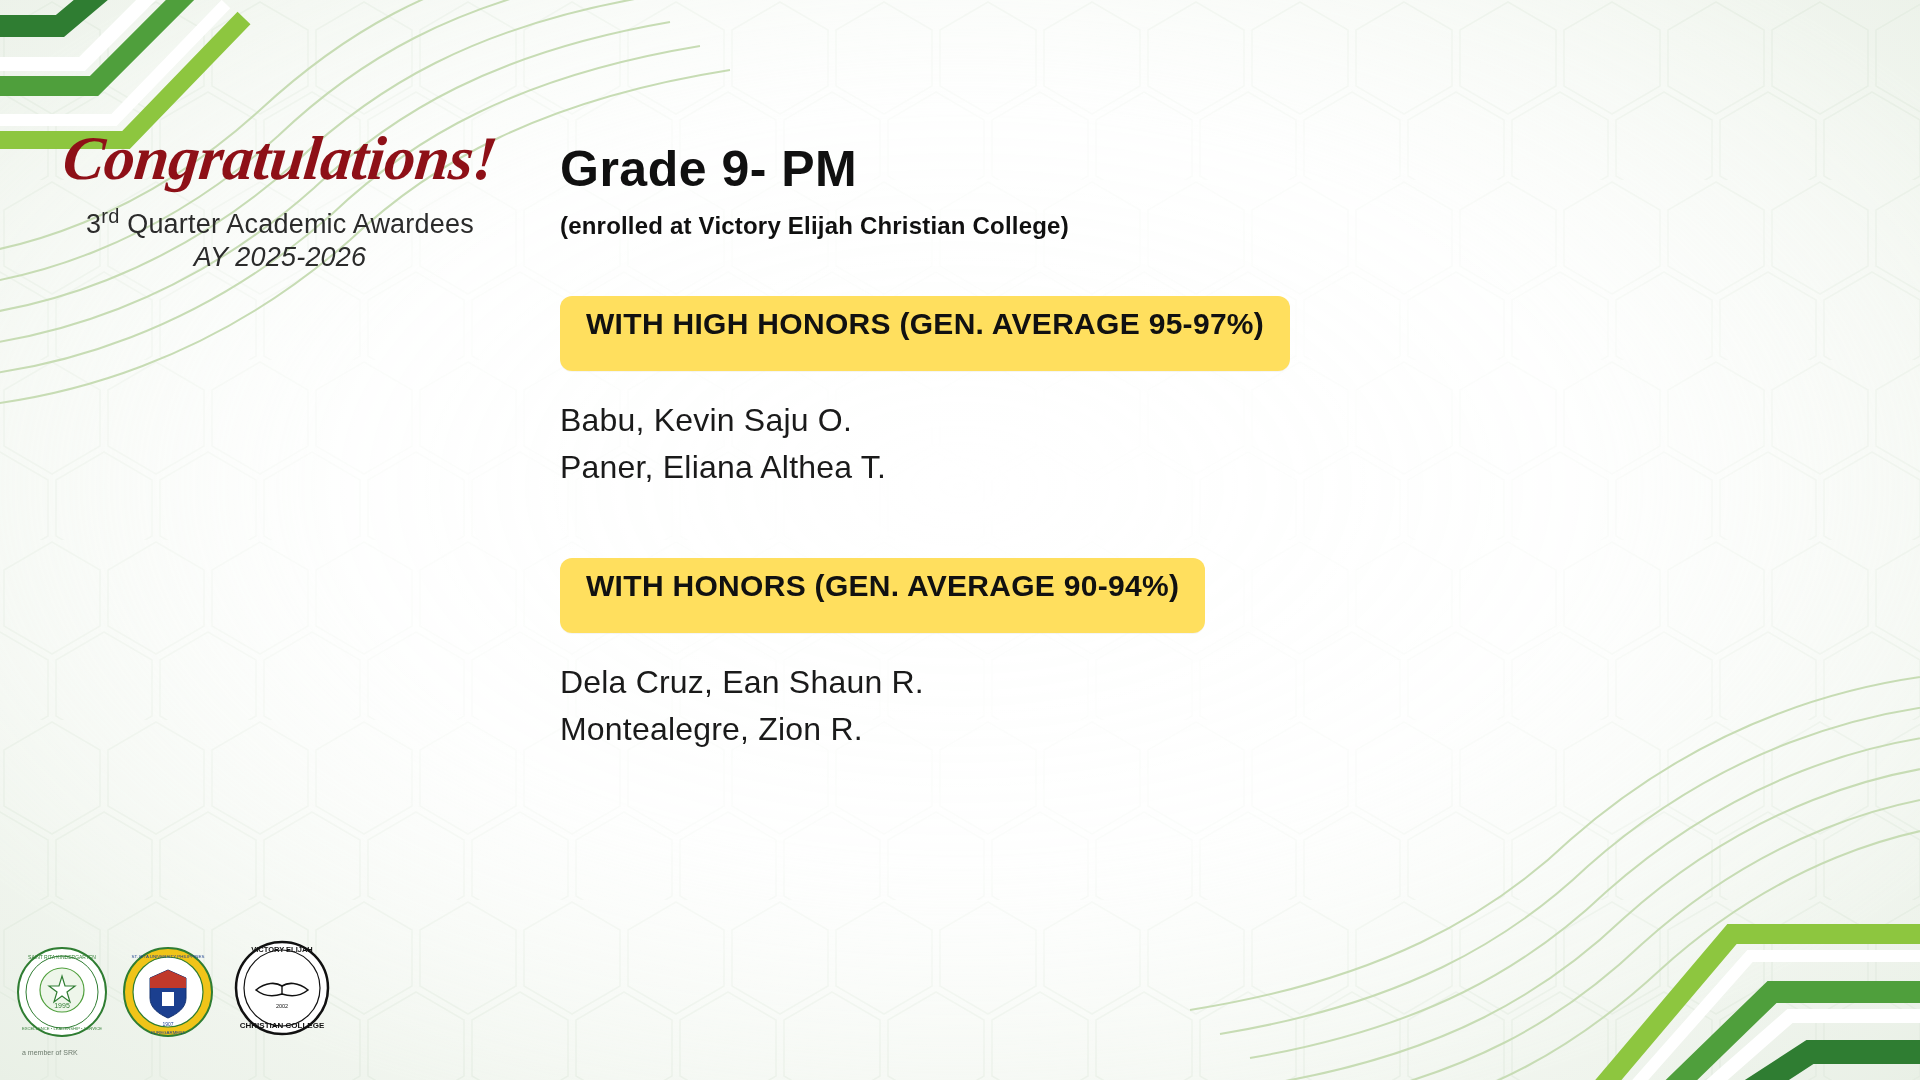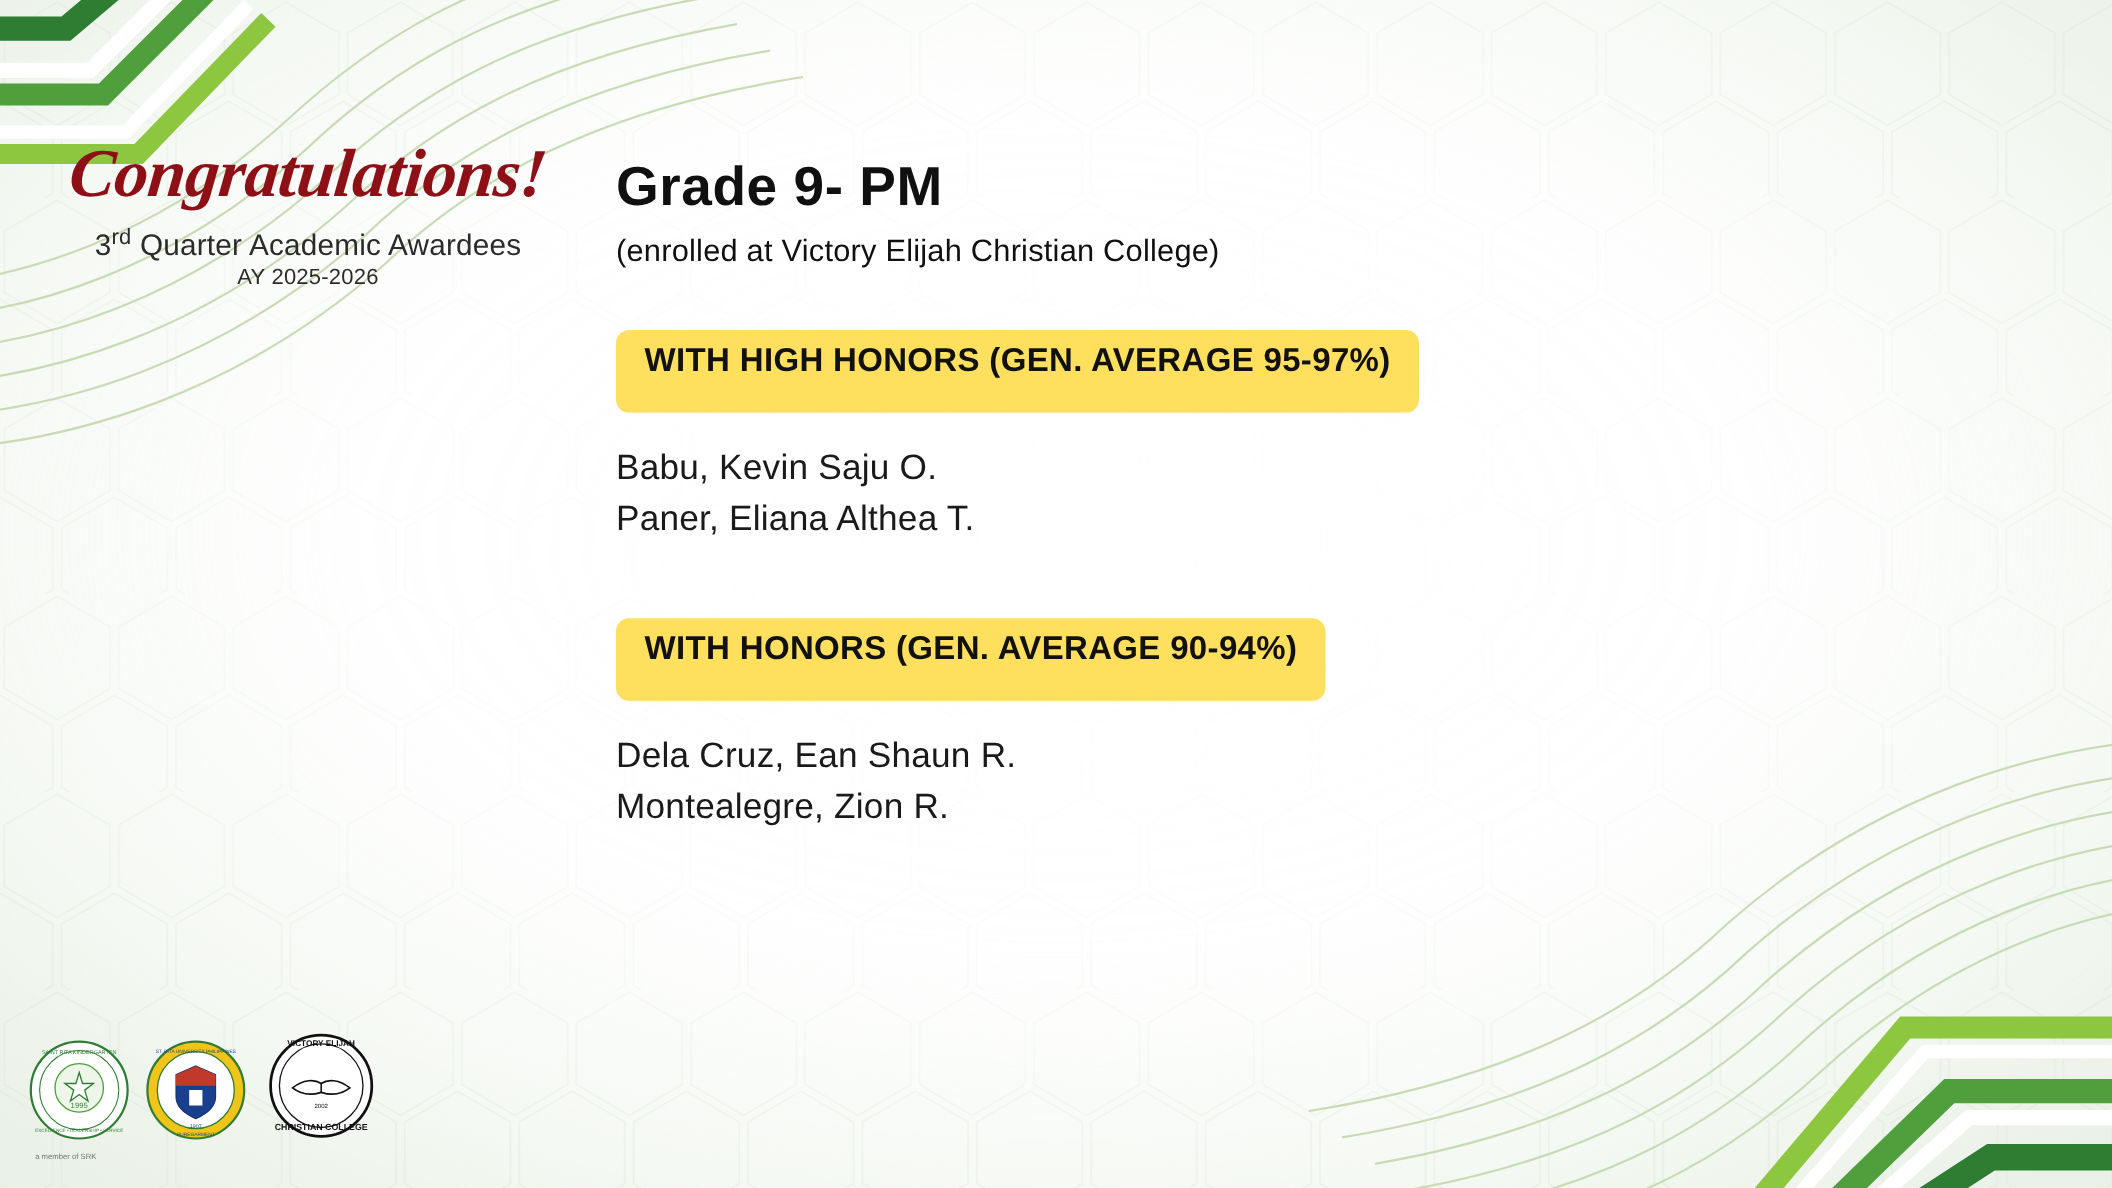--- a/index.html
+++ b/index.html
@@ -62,43 +62,44 @@
     transform: skewX(-6deg);
   }
   .sub1 {
     font-size: 27px;
     color: #2b2b2b;
     margin: 14px 0 2px 0;
     letter-spacing: 0.2px;
   }
   .sub1 sup { font-size: 20px; }
   .sub2 {
-    font-size: 20px;
+    font-size: 27px;
     color: #2b2b2b;
     margin: 0;
     letter-spacing: 0.2px;
+    font-style: italic;
   }
 
   
   .main {
     position: absolute;
     top: 140px;
     left: 560px;
     width: 1320px;
   }
   .grade-title {
     font-size: 50px;
     font-weight: bold;
     color: #101010;
     margin: 0 0 14px 0;
     letter-spacing: 0.5px;
   }
   .grade-sub {
-    font-size: 28px;
-    font-weight: normal;
+    font-size: 24px;
+    font-weight: bold;
     color: #101010;
     margin: 0;
     letter-spacing: 0.2px;
   }
 
   .award-section { margin-top: 56px; }
   .award-section.second { margin-top: 66px; }
 
   .banner {
     display: inline-block;
@@ -117,21 +118,21 @@
   .name {
     font-size: 32px;
     color: #1a1a1a;
     line-height: 1.48;
     letter-spacing: 0.2px;
   }
 
   
   .logos {
     position: absolute;
-    left: 26px;
+    left: 16px;
     bottom: 38px;
     display: flex;
     align-items: flex-end;
     gap: 14px;
   }
   .logo { position: relative; }
   .logo-caption {
     position: absolute;
     left: 6px;
     bottom: -14px;

